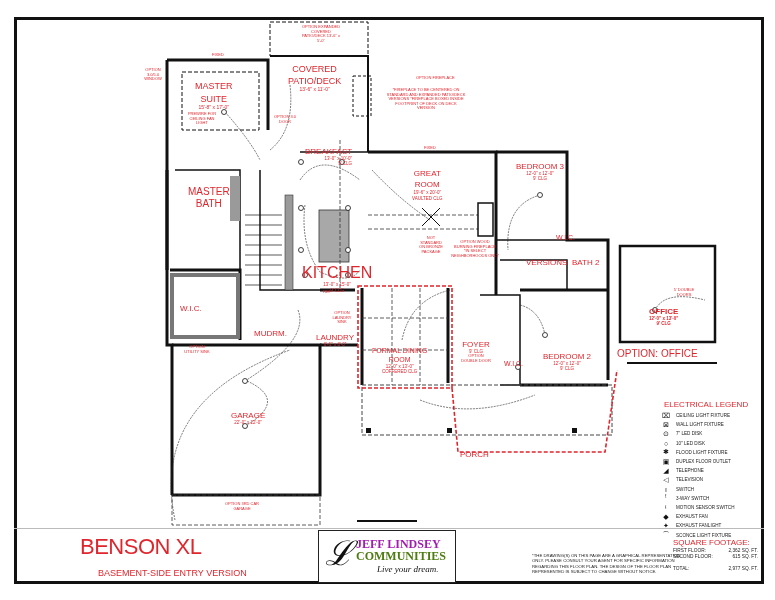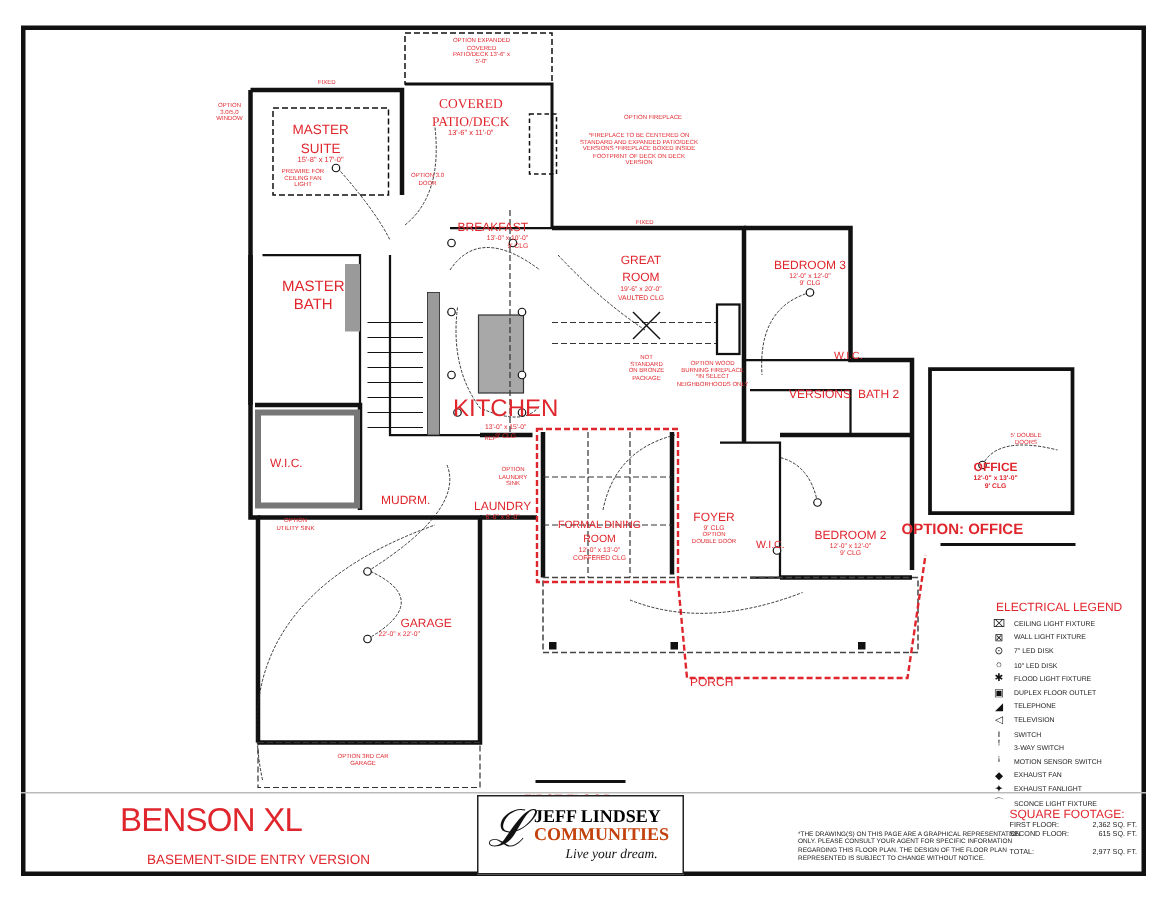--- a/index.html
+++ b/index.html
@@ -6,35 +6,35 @@
   body{width:775px;height:600px;position:relative;overflow:hidden;font-family:"Liberation Sans",sans-serif;}
   .frame{position:absolute;left:14px;top:17px;width:750px;height:567px;border:3px solid #111;box-sizing:border-box;}
   .lbl{position:absolute;color:#e0262d;text-align:center;white-space:nowrap;line-height:1.15;}
   .lbl.big{font-size:10px;}
   .lbl.xs{font-size:4px;}
   svg{position:absolute;left:0;top:0;}
   .title-block{position:absolute;left:14px;top:528px;width:750px;height:56px;border-top:1px solid #bbb;}
   .benson{position:absolute;left:80px;top:534px;font-size:22px;color:#e0262d;letter-spacing:-0.5px;}
   .sub{position:absolute;left:98px;top:568px;font-size:9px;color:#e0262d;}
   .logo{position:absolute;left:318px;top:530px;width:138px;height:53px;border:1px solid #222;box-sizing:border-box;background:#fff;}
-  .logo .l1{position:absolute;left:37px;top:6px;font-family:"Liberation Serif",serif;font-weight:bold;font-size:12px;color:#000000;}
-  .logo .l2{position:absolute;left:37px;top:18px;font-family:"Liberation Serif",serif;font-weight:bold;font-size:12px;color:#c2410c;}
+  .logo .l1{position:absolute;left:37px;top:6px;font-family:"Liberation Serif",serif;font-weight:bold;font-size:12px;color:#a21caf;}
+  .logo .l2{position:absolute;left:37px;top:18px;font-family:"Liberation Serif",serif;font-weight:bold;font-size:12px;color:#4d7c0f;}
   .logo .l3{position:absolute;left:58px;top:33px;font-family:"Liberation Serif",serif;font-style:italic;font-size:9px;color:#111;}
   .logo .mark{position:absolute;left:6px;top:6px;font-family:"Liberation Serif",serif;font-style:italic;font-size:34px;color:#111;line-height:1;}
   .disclaimer{position:absolute;left:532px;top:553px;font-size:4.3px;color:#222;line-height:1.25;width:150px;}
   .sqft-title{position:absolute;left:673px;top:538px;font-size:8px;color:#e0262d;}
   .sqft-row{position:absolute;left:673px;font-size:4.8px;color:#222;width:85px;}
   .sqft-row span.v{position:absolute;right:0;}
   .legend{position:absolute;left:660px;top:400px;width:100px;}
   .legend-title{font-size:8px;color:#e0262d;margin-left:4px;margin-bottom:2px;}
   .legend-item{display:flex;align-items:center;height:9.2px;font-size:4.6px;color:#222;}
   .legend-item .ic{width:12px;text-align:center;font-size:7px;color:#111;margin-right:4px;}
   .first-floor{position:absolute;left:349px;top:528px;font-size:9px;color:#e0262d;}
   .first-floor-ul{position:absolute;left:357px;top:520px;width:60px;height:2px;background:#111;}
-  .opt-office{position:absolute;left:601px;top:348px;font-size:10px;color:#e0262d;font-weight:bold;}
+  .opt-office{position:absolute;left:617px;top:348px;font-size:10px;color:#e0262d;}
   .opt-office-ul{position:absolute;left:627px;top:362px;width:90px;height:1.5px;background:#111;}
 </style>
 </head>
 <body>
 
 <div class="frame"></div>
 
 <svg width="775" height="600">
   <g fill="none" stroke="#111" stroke-width="3">
 
@@ -158,34 +158,34 @@
       <circle cx="245" cy="426" r="2.5"></circle>
       <circle cx="518" cy="367" r="2.5"></circle>
   </g>
 </svg>
 
 <div class="lbl big" style="left:195px;top:80px;">
   <div style="font-size:9px;line-height:1.4;">MASTER<br>SUITE</div>
   <div class="sm" style="font-size:5px;">15'-8" x 17'-0"</div>
 </div>
 <div class="lbl big" style="left:288px;top:64px;">
-  <div style="font-size:9px;line-height:1.3;font-family:Liberation Serif, serif;">COVERED<br>PATIO/DECK</div>
+  <div style="font-size:9px;line-height:1.3;">COVERED<br>PATIO/DECK</div>
   <div style="font-size:5px;">13'-6" x 11'-0"</div>
 </div>
 <div class="lbl" style="left:305px;top:147px;text-align:right;">
   <div style="font-size:8px;">BREAKFAST</div>
   <div style="font-size:4.5px;">13'-0" x 10'-0"</div>
   <div style="font-size:4.5px;">9' CLG</div>
 </div>
 <div class="lbl" style="left:412px;top:168px;text-align:center;">
   <div style="font-size:8px;line-height:1.4;">GREAT<br>ROOM</div>
   <div style="font-size:4.5px;">19'-6" x 20'-0"</div>
   <div style="font-size:4.5px;">VAULTED CLG</div>
 </div>
-<div class="lbl" style="left:516px;top:162px;margin-top:10px;">
+<div class="lbl" style="left:516px;top:162px;">
   <div style="font-size:8px;">BEDROOM 3</div>
   <div style="font-size:4.5px;">12'-0" x 12'-0"</div>
   <div style="font-size:4.5px;">9' CLG</div>
 </div>
 <div class="lbl" style="left:188px;top:186px;font-size:10px;line-height:1.2;">MASTER<br>BATH</div>
 <div class="lbl" style="left:302px;top:264px;">
   <div style="font-size:16px;">KITCHEN</div>
   <div style="font-size:4.5px;">13'-0" x 15'-0"</div>
   <div style="font-size:4.5px;">9' CLG</div>
 </div>
@@ -208,21 +208,21 @@
 <div class="lbl" style="left:543px;top:352px;">
   <div style="font-size:8px;">BEDROOM 2</div>
   <div style="font-size:4.5px;">12'-0" x 12'-0"</div>
   <div style="font-size:4.5px;">9' CLG</div>
 </div>
 <div class="lbl" style="left:526px;top:258px;font-size:8px;">VERSIONS</div>
 <div class="lbl" style="left:572px;top:258px;font-size:8px;">BATH 2</div>
 <div class="lbl" style="left:556px;top:234px;font-size:7px;">W.I.C.</div>
 <div class="lbl" style="left:504px;top:360px;font-size:7px;">W.I.C.</div>
 <div class="lbl" style="left:231px;top:411px;">
-  <div style="font-size:8px;margin-left:36px;">GARAGE</div>
+  <div style="font-size:8px;">GARAGE</div>
   <div style="font-size:4.5px;">22'-0" x 22'-0"</div>
 </div>
 <div class="lbl" style="left:460px;top:416px;font-size:8px;margin-top:34px;">PORCH</div>
 <div class="lbl" style="left:649px;top:307px;font-weight:bold;">
   <div style="font-size:8px;">OFFICE</div>
   <div style="font-size:4.5px;">12'-0" x 13'-0"</div>
   <div style="font-size:4.5px;">9' CLG</div>
 </div>
 
 <div class="lbl xs" style="left:212px;top:53px;">FIXED</div>

